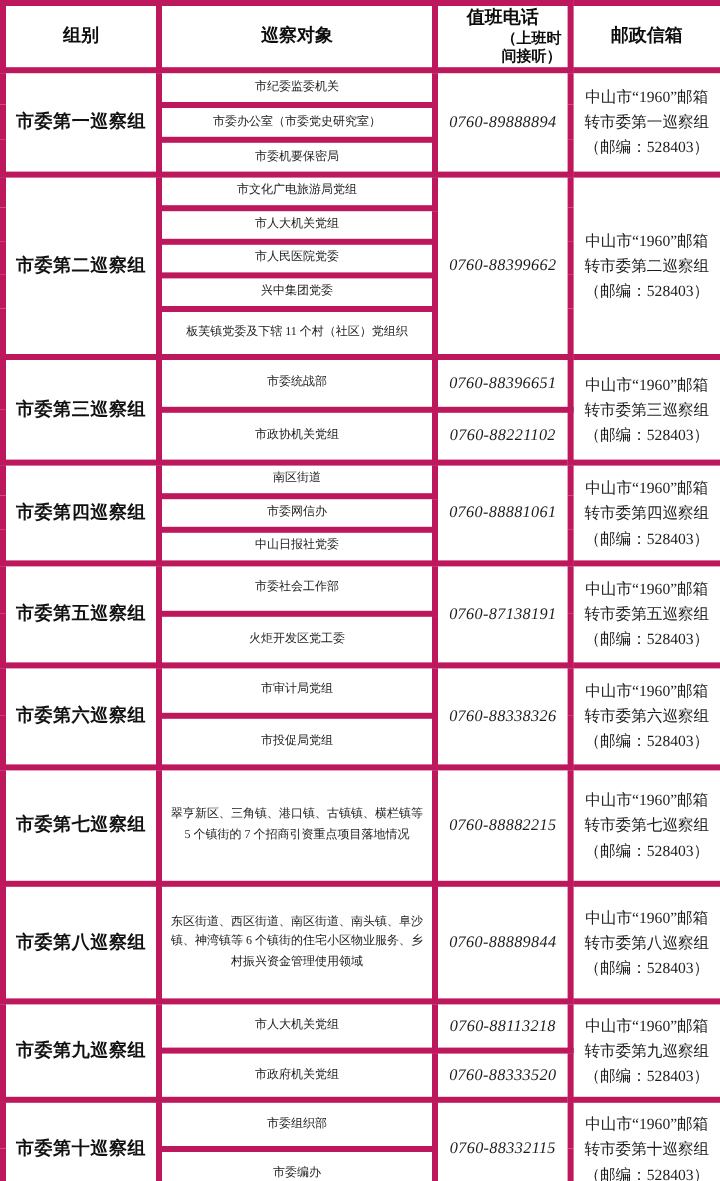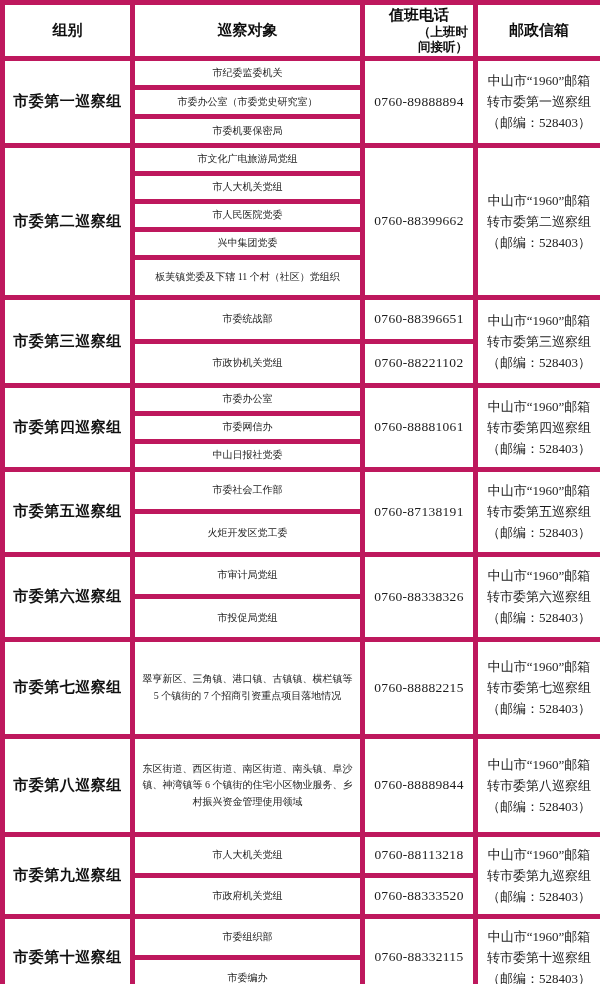--- a/index.html
+++ b/index.html
@@ -44,20 +44,21 @@
   }
   .target {
     font-size: 10px;
     line-height: 1.65;
     padding: 2px 8px;
   }
   .phone {
     font-size: 13.5px;
     letter-spacing: 0.3px;
     white-space: nowrap;
+    font-style: italic;
   }
   .mailbox {
     font-size: 13px;
     line-height: 1.62;
     padding: 3px 9px;
     margin-left: 44px;
   }
 </style>
 </head>
 <body>
@@ -120,21 +121,21 @@
       <td class="phone">0760-88396651</td>
       <td class="mailbox" rowspan="2">中山市“1960”邮箱转市委第三巡察组（邮编：528403）</td>
     </tr>
     <tr style="height:44px">
       <td class="target">市政协机关党组</td>
       <td class="phone">0760-88221102</td>
     </tr>
 
     <tr style="height:28px">
       <td class="group" rowspan="3">市委第四巡察组</td>
-      <td class="target">市委办公室</td>
+      <td class="target">南区街道</td>
       <td class="phone" rowspan="3">0760-88881061</td>
       <td class="mailbox" rowspan="3">中山市“1960”邮箱转市委第四巡察组（邮编：528403）</td>
     </tr>
     <tr style="height:28px">
       <td class="target">市委网信办</td>
     </tr>
     <tr style="height:28px">
       <td class="target">中山日报社党委</td>
     </tr>
 

